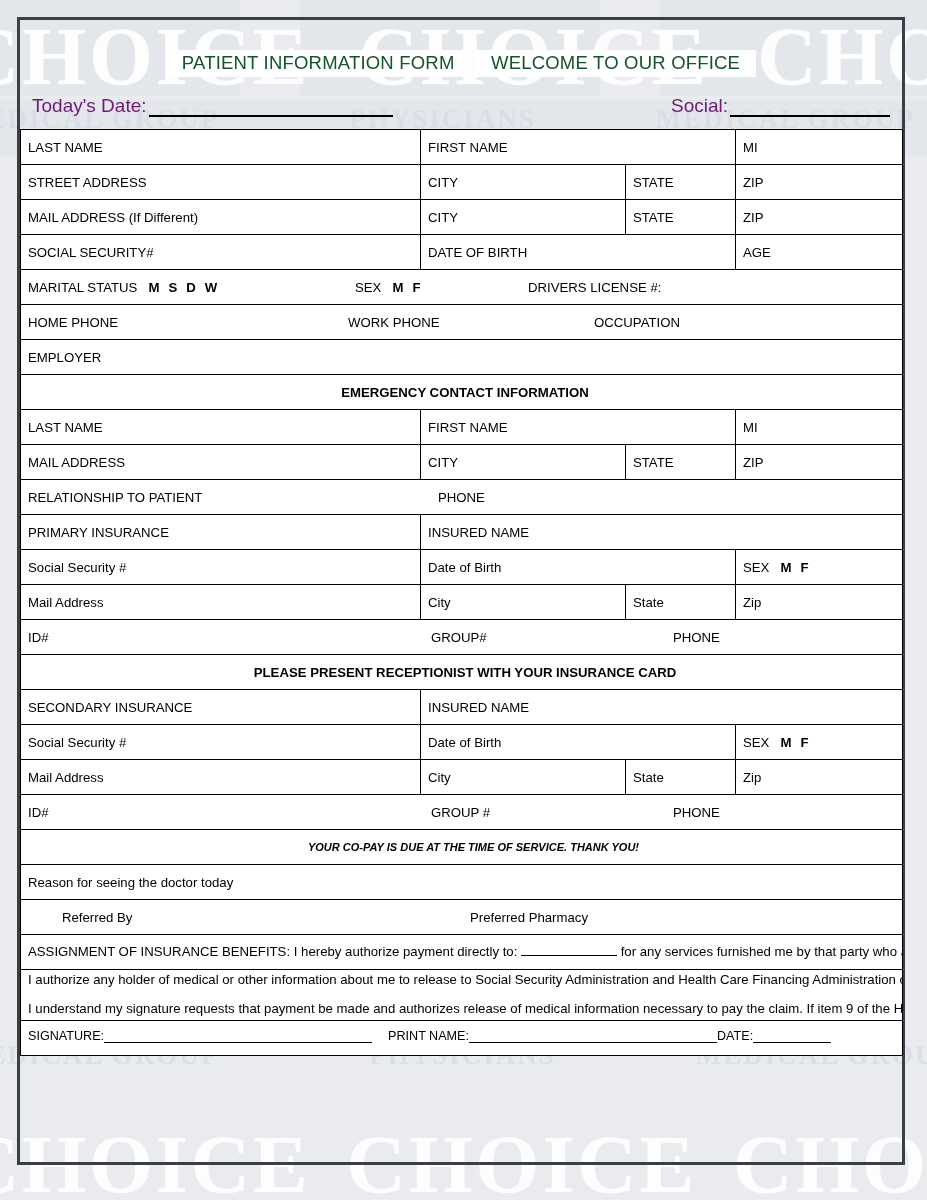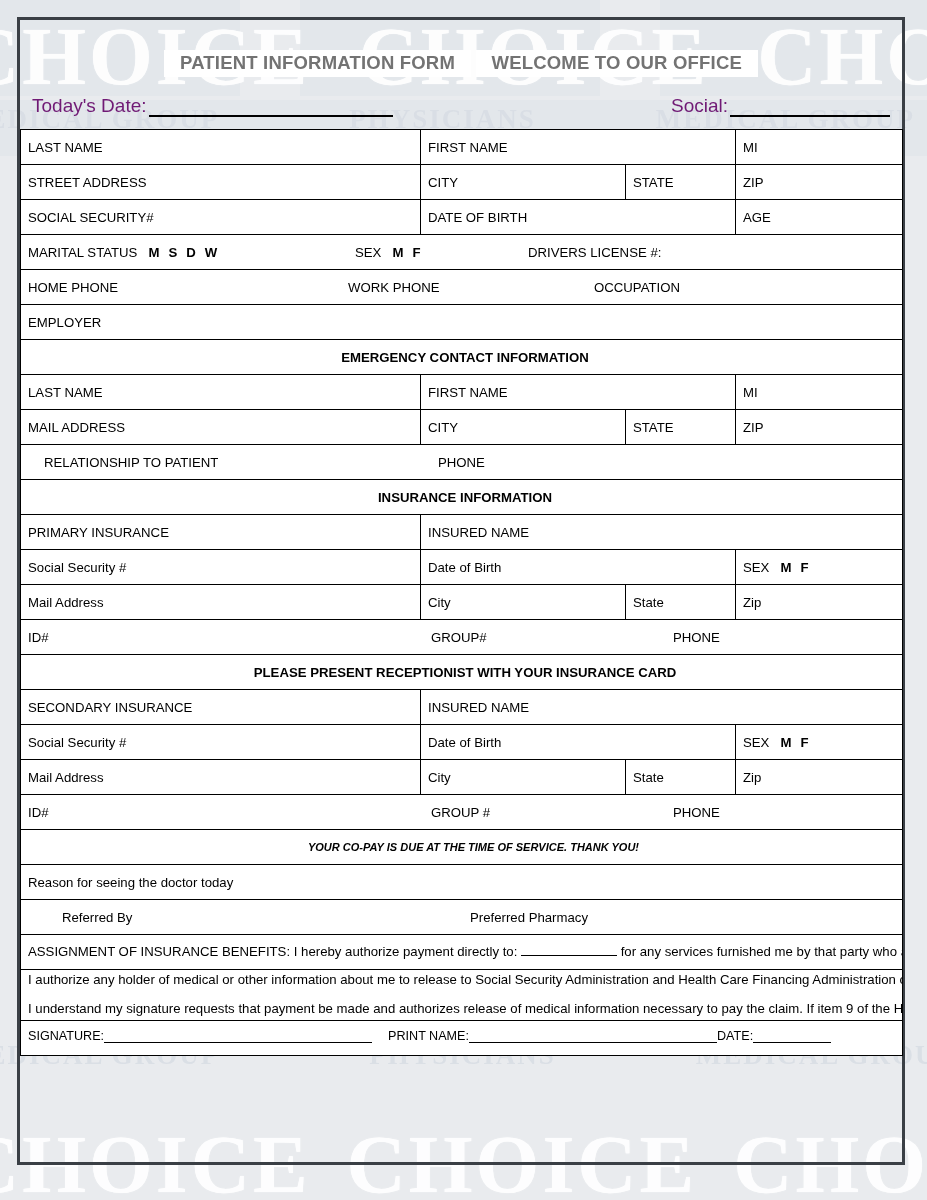--- a/index.html
+++ b/index.html
@@ -71,22 +71,22 @@
   
   .title-block {
     text-align: center;
     padding-top: 14px;
   }
   .title-line {
     display: inline-block;
     background: #ffffff;
     padding: 2px 16px 3px 16px;
     font-size: 18.5px;
-    font-weight: bold;
-    color: #737373;
+    font-weight: normal;
+    color: #14532d;
     letter-spacing: 0.2px;
   }
   .title-line.second {
     margin-top: 16px;
   }
 
   
   .date-row {
     display: flex;
     align-items: flex-end;
@@ -267,20 +267,26 @@
         <td class="tall" colspan="2">FIRST NAME</td>
         <td class="tall">MI</td>
       </tr>
       <tr>
         <td>STREET ADDRESS</td>
         <td>CITY</td>
         <td>STATE</td>
         <td>ZIP</td>
       </tr>
       <tr>
+        <td>MAIL ADDRESS (If Different)</td>
+        <td>CITY</td>
+        <td>STATE</td>
+        <td>ZIP</td>
+      </tr>
+      <tr>
         <td>SOCIAL SECURITY#</td>
         <td colspan="2">DATE OF BIRTH</td>
         <td>AGE</td>
       </tr>
 
       <tr>
         <td colspan="4">
           <span class="cellwrap">
             <span class="inline-label" style="left:0;">
               <span>MARITAL STATUS</span><span class="opt first">M</span><span class="opt">S</span><span class="opt">D</span><span class="opt">W</span>
@@ -316,29 +322,26 @@
       </tr>
       <tr>
         <td>MAIL ADDRESS</td>
         <td>CITY</td>
         <td>STATE</td>
         <td>ZIP</td>
       </tr>
       <tr>
         <td colspan="4">
           <span class="cellwrap">
-            <span class="inline-label" style="left:0;margin-left:16px;">RELATIONSHIP TO PATIENT</span>
+            <span class="inline-label" style="left:0;">RELATIONSHIP TO PATIENT</span>
             <span class="inline-label" style="left:410px;">PHONE</span>
           </span>
         </td>
       </tr>
 
-      <tr>
-        <td class="section" colspan="4">INSURANCE INFORMATION</td>
-      </tr>
       <tr>
         <td>PRIMARY INSURANCE</td>
         <td colspan="3">INSURED NAME</td>
       </tr>
       <tr>
         <td class="mixed">Social Security #</td>
         <td class="mixed" colspan="2">Date of Birth</td>
         <td class="mixed">
           <span class="cellwrap">
             <span class="inline-label" style="left:0;">

